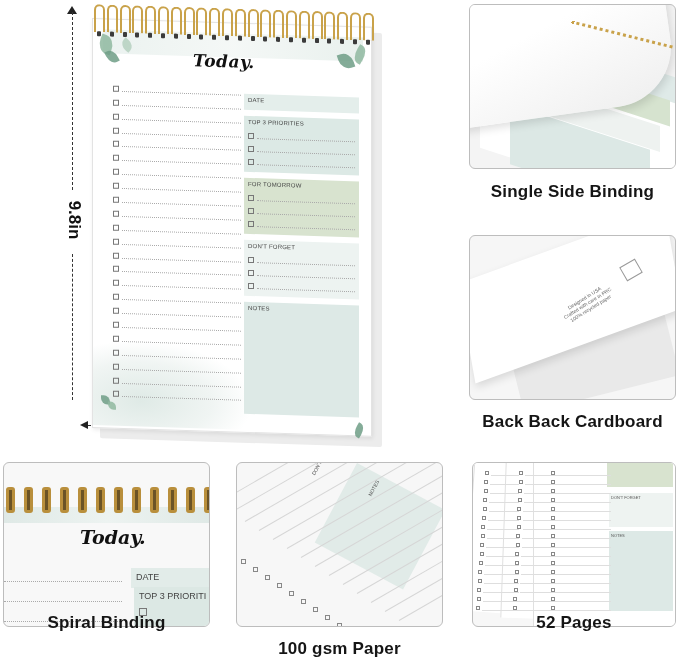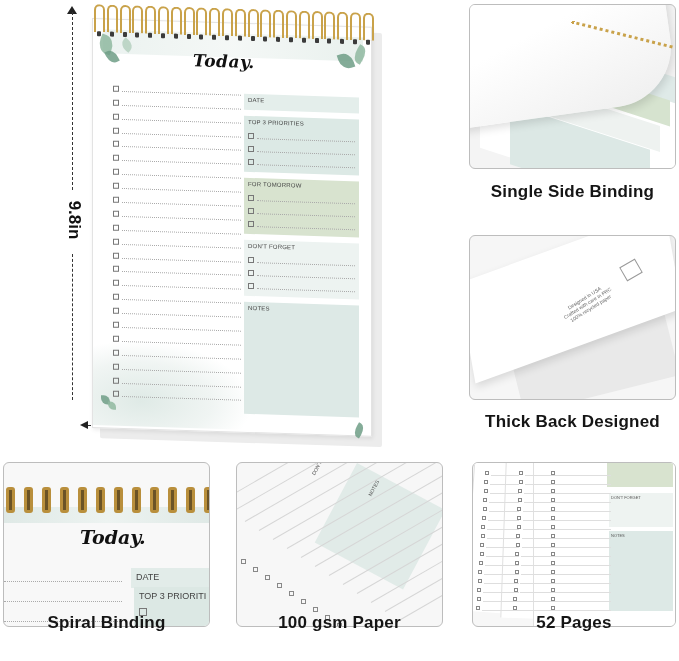--- a/index.html
+++ b/index.html
@@ -317,21 +317,21 @@
 <div class="card c2">
   <div class="board-back"></div>
   <div class="board-front"></div>
   <div class="small-print">
     <div>Designed in USA</div>
     <div>Crafted with care in PRC</div>
     <div>100% recycled paper</div>
   </div>
   <div class="stamp"></div>
 </div>
-<div class="caption" style="left:466px;top:412px;width:213px;">Thick Back Designed</div>
+<div class="caption" style="left:466px;top:412px;width:213px;">Back Back Cardboard</div>
 
 <div class="card c3">
   <div class="wash"></div>
   <div class="coils" id="bigCoils">
       <div class="coil-big"></div>
       <div class="coil-big"></div>
       <div class="coil-big"></div>
       <div class="coil-big"></div>
       <div class="coil-big"></div>
       <div class="coil-big"></div>
@@ -377,21 +377,21 @@
     <div class="rule" style="left: 78px; top: 103px; width: 200px;"></div>
     <div class="sq" style="left: 88px; top: 152px;"></div>
     <div class="rule" style="left: 92px; top: 112px; width: 200px;"></div>
     <div class="sq" style="left: 100px; top: 160px;"></div>
     <div class="rule" style="left: 106px; top: 121px; width: 200px;"></div>
     <div class="rule" style="left: 120px; top: 130px; width: 200px;"></div>
     <div class="rule" style="left: 134px; top: 139px; width: 200px;"></div>
     <div class="rule" style="left: 148px; top: 148px; width: 200px;"></div>
     <div class="rule" style="left: 162px; top: 157px; width: 200px;"></div>
   </div>
-<div class="caption" style="left:236px;top:613px;width:207px;">100 gsm Paper</div>
+<div class="caption" style="left:236px;top:639px;width:207px;">100 gsm Paper</div>
 
 <div class="card c5" id="pagesCard">
   <div class="sheet" style="left:-4px;top:0;width:60px;height:150px;transform:rotate(4deg);"></div>
   <div class="sheet" style="left:30px;top:0;width:80px;height:156px;transform:rotate(2deg);"></div>
   <div class="sheet" style="left:60px;top:0;width:146px;height:166px;"></div>
   <div class="tom"></div>
   <div class="forget"><span>DON'T FORGET</span></div>
   <div class="notes"><span>NOTES</span></div>
 <div class="sq" style="left: 12px; top: 8px;"></div>
     <div class="ln" style="left: 18px; top: 12px; width: 28px;"></div>

